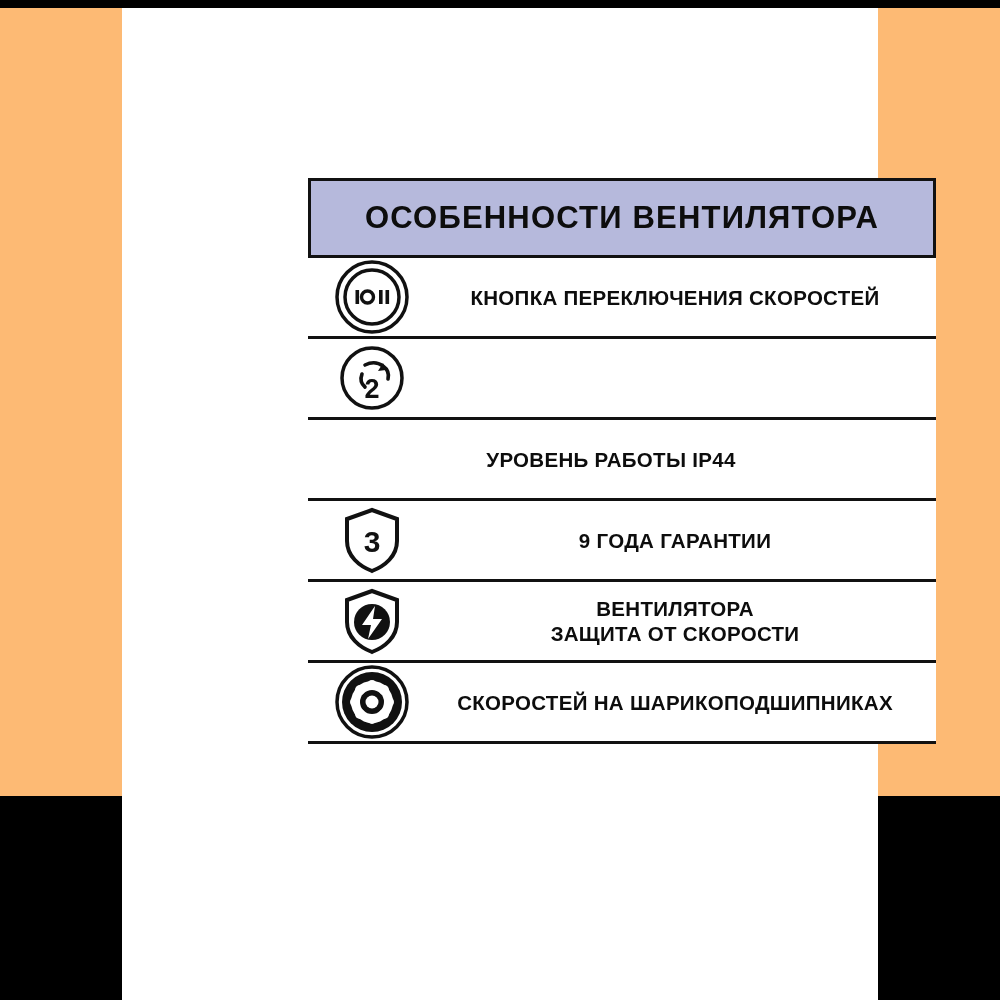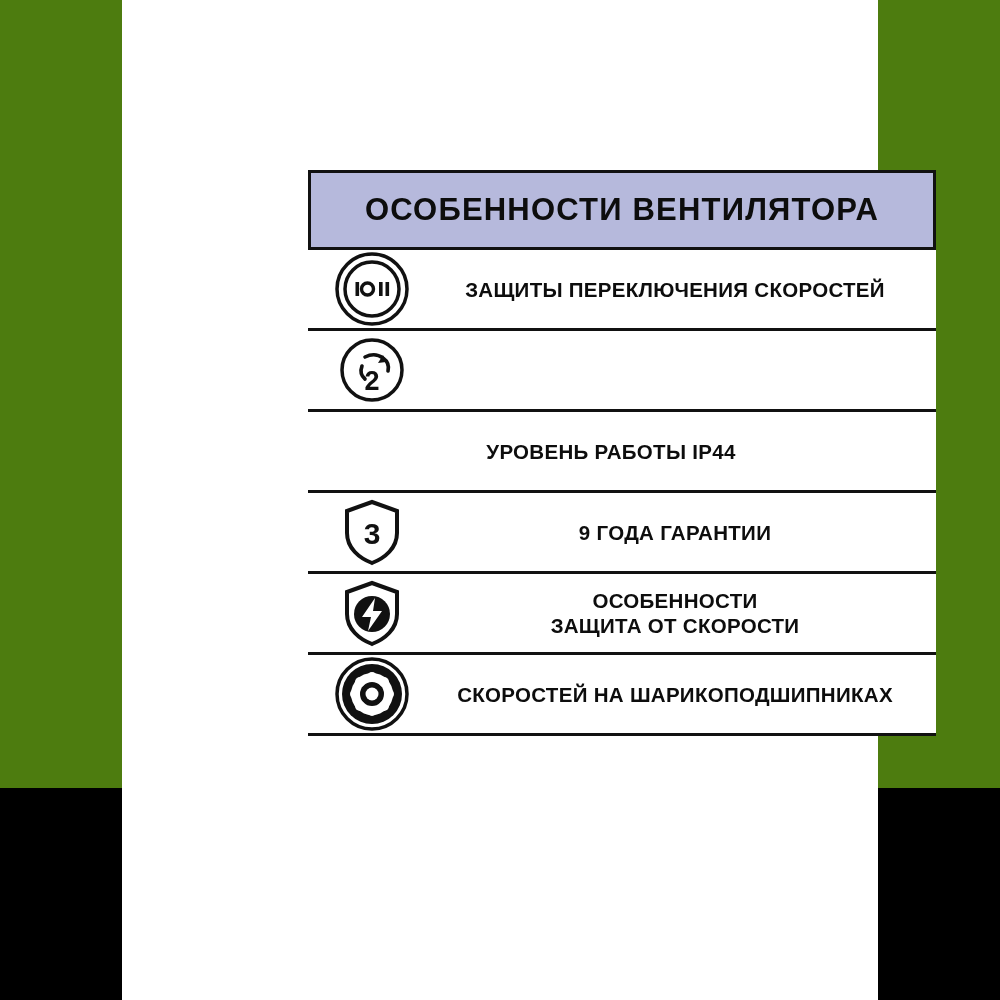--- a/index.html
+++ b/index.html
@@ -10,24 +10,24 @@
   body {
     width: 1000px;
     height: 1000px;
     font-family: "Liberation Sans", sans-serif;
     overflow: hidden;
   }
 
   .page {
     position: absolute;
     left: 0;
-    top: 0;
+    top: 8px;
     width: 1000px;
     height: 788px;
-    background: #4d7c0f;
+    background: #fdba74;
   }
 
   
   .sheet {
     position: absolute;
     left: 122px;
     top: 0px;
     width: 756px;
     height: 1000px;
     background: #ffffff;
@@ -123,21 +123,21 @@
           <div class="row-icon">
             <svg width="74" height="74" viewBox="0 0 74 74">
               <circle cx="37" cy="37" r="35" fill="#ffffff" stroke="#111111" stroke-width="3.5"></circle>
               <circle cx="37" cy="37" r="27" fill="#ffffff" stroke="#111111" stroke-width="3.5"></circle>
               <rect x="20.5" y="30" width="3.6" height="14" fill="#111111"></rect>
               <circle cx="32.5" cy="37" r="6" fill="none" stroke="#111111" stroke-width="3.4"></circle>
               <rect x="44" y="30" width="3.6" height="14" fill="#111111"></rect>
               <rect x="50.5" y="30" width="3.6" height="14" fill="#111111"></rect>
             </svg>
           </div>
-          <div class="row-label">ЗАЩИТЫ ПЕРЕКЛЮЧЕНИЯ СКОРОСТЕЙ</div>
+          <div class="row-label">КНОПКА ПЕРЕКЛЮЧЕНИЯ СКОРОСТЕЙ</div>
         </div>
 
         <div class="row">
           <div class="row-icon">
             <svg width="74" height="74" viewBox="0 0 74 74">
               <circle cx="37" cy="37" r="30" fill="#ffffff" stroke="#111111" stroke-width="3.5"></circle>
               <path d="M30 24 q10 -5 18 1 q7 5 5 13" fill="none" stroke="#111111" stroke-width="3.6" stroke-linecap="round"></path>
               <path d="M48 22 l3 7 l-8 1 z" fill="#111111"></path>
               <path d="M27 33 q-3 8 3 13" fill="none" stroke="#111111" stroke-width="3.6" stroke-linecap="round"></path>
               <text x="37" y="57" font-family="'Liberation Sans', sans-serif" font-size="27" font-weight="bold" text-anchor="middle" fill="#111111">2</text>
@@ -161,21 +161,21 @@
 
         <div class="row">
           <div class="row-icon">
             <svg width="74" height="74" viewBox="0 0 74 74">
               <path d="M37 7 L62 16 V38 C62 53 50 63 37 68 C24 63 12 53 12 38 V16 Z" fill="#ffffff" stroke="#111111" stroke-width="4"></path>
               <circle cx="37" cy="38" r="18" fill="#111111"></circle>
               <path d="M40 22 L27 41 H36 L33 55 L47 35 H38 Z" fill="#ffffff"></path>
             </svg>
           </div>
           <div class="row-label two-line">
-            <div>ОСОБЕННОСТИ</div>
+            <div>ВЕНТИЛЯТОРА</div>
             <div>ЗАЩИТА ОТ СКОРОСТИ</div>
           </div>
         </div>
 
         <div class="row">
           <div class="row-icon">
             <svg width="78" height="78" viewBox="0 0 78 78">
               <circle cx="39" cy="39" r="35" fill="#ffffff" stroke="#111111" stroke-width="3.5"></circle>
               <circle cx="39" cy="39" r="30" fill="#111111"></circle>
               <circle cx="39" cy="39" r="21" fill="#ffffff"></circle>

